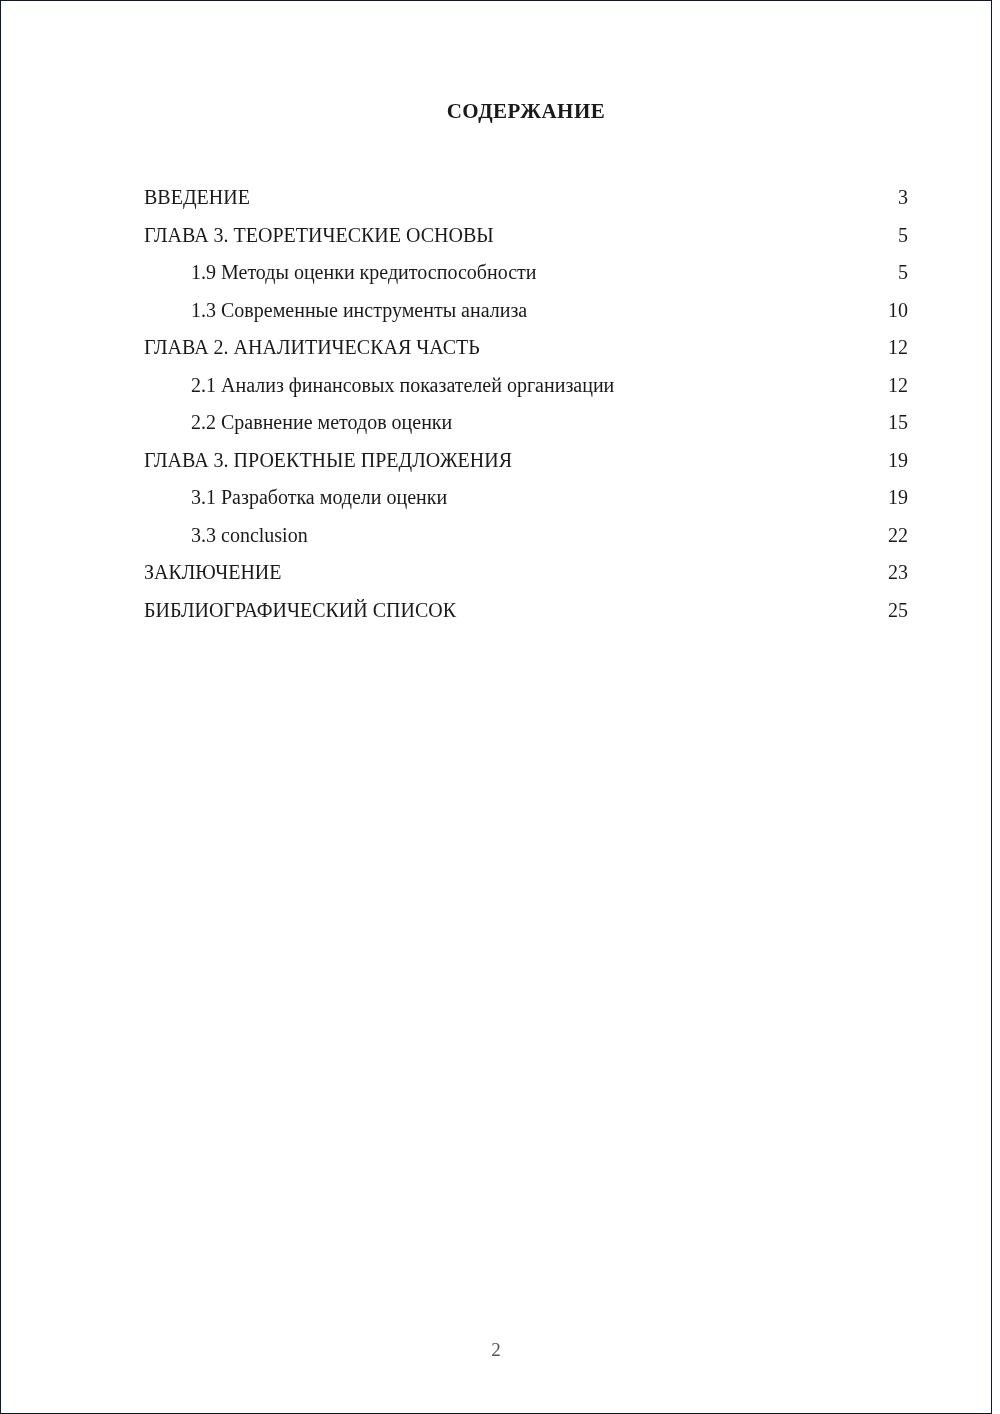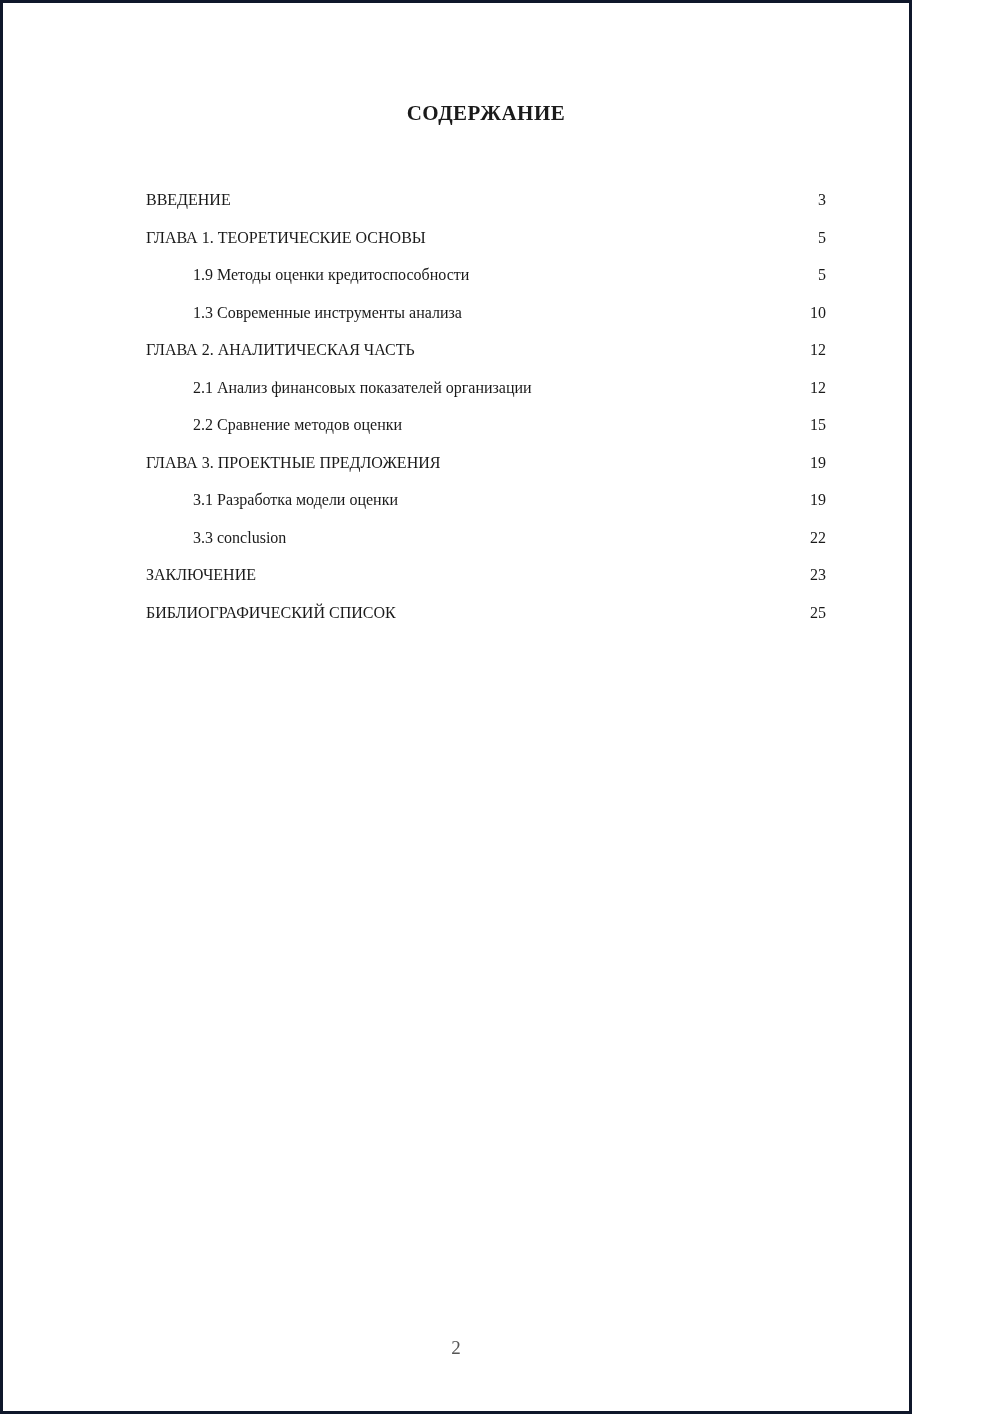--- a/index.html
+++ b/index.html
@@ -2,24 +2,24 @@
 <html><head>
 <meta charset="utf-8">
 <style>
   html, body {
     margin: 0;
     padding: 0;
     background: #ffffff;
   }
   .page {
     position: relative;
-    width: 912px;
+    width: 992px;
     height: 1414px;
     background: #ffffff;
-    border: 3px solid #0f172a;
+    border: 1px solid #0f172a;
     box-sizing: border-box;
     font-family: "Liberation Serif", "DejaVu Serif", serif;
     color: #1a1a1a;
     overflow: hidden;
   }
   .content {
     position: absolute;
     top: 0;
     left: 143px;
     right: 83px;
@@ -32,21 +32,21 @@
     margin-top: 98px;
     margin-bottom: 0;
   }
   .toc-list {
     margin-top: 55px;
   }
   .toc-row {
     display: flex;
     justify-content: space-between;
     align-items: flex-start;
-    font-size: 16px;
+    font-size: 20px;
     line-height: 37.5px;
     white-space: nowrap;
   }
   .toc-row.level-1 .toc-label {
     padding-left: 47px;
   }
   .toc-label {
     flex: 1 1 auto;
     overflow: hidden;
   }
@@ -70,21 +70,21 @@
 
 <div class="page">
   <div class="content">
     <h1 class="doc-title">СОДЕРЖАНИЕ</h1>
     <div class="toc-list">
         <div class="toc-row level-0">
           <span class="toc-label">ВВЕДЕНИЕ</span>
           <span class="toc-page">3</span>
         </div>
         <div class="toc-row level-0">
-          <span class="toc-label">ГЛАВА 1. ТЕОРЕТИЧЕСКИЕ ОСНОВЫ</span>
+          <span class="toc-label">ГЛАВА 3. ТЕОРЕТИЧЕСКИЕ ОСНОВЫ</span>
           <span class="toc-page">5</span>
         </div>
         <div class="toc-row level-1">
           <span class="toc-label">1.9 Методы оценки кредитоспособности</span>
           <span class="toc-page">5</span>
         </div>
         <div class="toc-row level-1">
           <span class="toc-label">1.3 Современные инструменты анализа</span>
           <span class="toc-page">10</span>
         </div>

